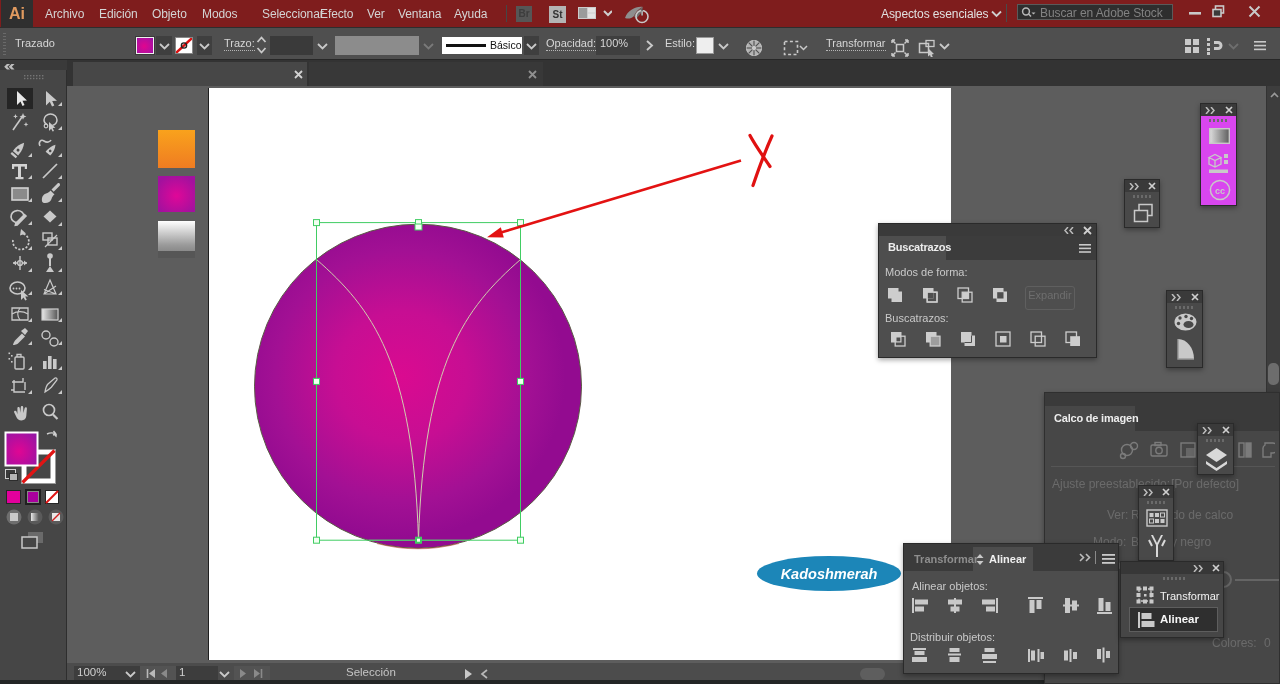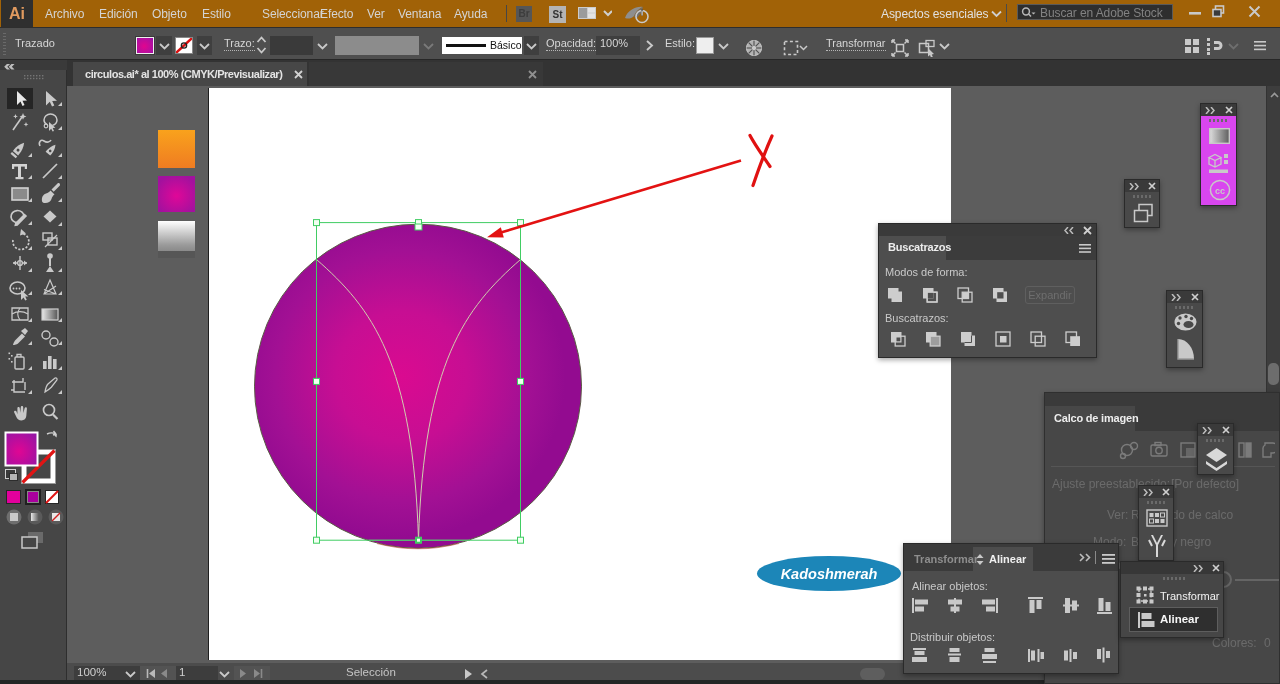--- a/index.html
+++ b/index.html
@@ -1,20 +1,20 @@
 <!DOCTYPE html>
 <html><head>
 <meta charset="utf-8">
 <style>
   * { margin:0; padding:0; box-sizing:border-box; }
   html,body { width:1280px; height:684px; overflow:hidden; }
   body { font-family:"Liberation Sans", sans-serif; background:#5d5d5d; position:relative; }
   .abs { position:absolute; }
   
-  #menubar { left:0; top:0; width:1280px; height:27px; background:#a16207; color:#d4d4d4; font-size:12px; letter-spacing:-0.1px; }
+  #menubar { left:0; top:0; width:1280px; height:27px; background:#7f1d1d; color:#d4d4d4; font-size:12px; letter-spacing:-0.1px; }
   #menubar .mi { position:absolute; top:7px; }
   #ailogo { position:absolute; left:1px; top:0; width:32px; height:27px; background:#2f2f2f; color:#e09a5f; font-weight:bold; font-size:16px; text-align:center; line-height:27px; }
   
   #controlbar { left:0; top:27px; width:1280px; height:33px; background:#4f4f4f; border-top:1px solid #2e2e2e; border-bottom:1px solid #272727; color:#d6d6d6; font-size:11px; }
   .chevbox { position:absolute; background:#3f3f3f; }
   .dotu { border-bottom:1px dotted #b5b5b5; padding-bottom:1px; }
   
   #tabbar { left:67px; top:60px; width:1213px; height:26px; background:#333333; }
   .dtab { position:absolute; top:2px; height:24px; font-size:11px; line-height:24px; font-weight:bold; letter-spacing:-0.45px; }
   
@@ -32,21 +32,21 @@
   #bottomstrip { left:0px; top:680px; width:1280px; height:4px; background:#232525; }
 </style>
 </head>
 <body>
 
 <div class="abs" id="menubar">
   <div id="ailogo">Ai</div>
   <span class="mi" style="left:45px;">Archivo</span>
   <span class="mi" style="left:99px;">Edición</span>
   <span class="mi" style="left:152px;">Objeto</span>
-  <span class="mi" style="left:202px;">Estilo</span>
+  <span class="mi" style="left:202px;">Modos</span>
   <span class="mi" style="left:262px;text-align:right;">Seleccionar</span>
   <span class="mi" style="left:320px;">Efecto</span>
   <span class="mi" style="left:367px;">Ver</span>
   <span class="mi" style="left:398px;">Ventana</span>
   <span class="mi" style="left:454px;">Ayuda</span>
   <div style="position:absolute;left:506px;top:5px;width:1px;height:17px;background:#464646;"></div>
   <div style="position:absolute;left:516px;top:6px;width:16px;height:16px;background:#565656;color:#3d3d3d;font-weight:bold;font-size:10px;text-align:center;line-height:16px;">Br</div>
   <div style="position:absolute;left:549px;top:6px;width:17px;height:17px;background:#b4b4b4;color:#333;font-weight:bold;font-size:10px;text-align:center;line-height:17px;">St</div>
   <svg style="position:absolute;left:578px;top:7px;" width="34" height="13" viewBox="0 0 34 13">
     <rect x="0" y="0" width="18" height="12" fill="#cccccc"></rect>
@@ -201,21 +201,20 @@
     </svg>
   <svg style="position:absolute;left:1254px;top:13px;" width="12" height="10" viewBox="0 0 12 10" fill="#c9c9c9">
     <rect x="0" y="0" width="12" height="1.6"></rect>
       <rect x="0" y="3.8" width="12" height="1.6"></rect>
       <rect x="0" y="7.6" width="12" height="1.6"></rect>
   </svg>
 </div>
 
 <div class="abs" id="tabbar">
   <div class="dtab" style="left:6px; width:234px; background:#474747; color:#e4e4e4;">
-    <span style="position:absolute;left:12px;white-space:nowrap;">circulos.ai* al 100% (CMYK/Previsualizar)</span>
     <svg style="position:absolute;left:221px;top:8px;" width="9" height="9" viewBox="0 0 9 9">
         <path d="M1 1 L8 8 M8 1 L1 8" stroke="#d2d2d2" stroke-width="1.8"></path>
       </svg>
   </div>
   <div class="dtab" style="left:242px; width:234px; background:#383838; color:#9a9a9a;">
     <svg style="position:absolute;left:219px;top:8px;" width="9" height="9" viewBox="0 0 9 9">
         <path d="M1 1 L8 8 M8 1 L1 8" stroke="#909090" stroke-width="1.8"></path>
       </svg>
   </div>
 </div>
@@ -511,21 +510,21 @@
     <g transform="translate(70,0)">
       <rect x="1" y="1" width="10.5" height="10.5" fill="none" stroke="#cdcdcd" stroke-width="1.3"></rect>
       <rect x="5.2" y="5.2" width="9.8" height="9.8" fill="none" stroke="#cdcdcd" stroke-width="1.3"></rect>
       <rect x="5.2" y="5.2" width="6.3" height="6.3" fill="#cdcdcd"></rect>
     </g>
     <g transform="translate(105,0)">
       <path d="M1 1 h10.5 v3.5 h3.5 v10.5 h-10.5 v-3.5 h-3.5 Z" fill="#cdcdcd"></path>
       <rect x="5.2" y="5.2" width="6.3" height="6.3" fill="#4e4e4e"></rect>
     </g>
   </svg>
-  <div style="position:absolute;left:146px;top:62px;width:50px;height:18px;border:1px solid #5f5f5f;border-radius:3px;color:#6e6e6e;font-size:11px;text-align:center;line-height:17px;">Expandir</div>
+  <div style="position:absolute;left:146px;top:62px;width:50px;height:24px;border:1px solid #5f5f5f;border-radius:3px;color:#6e6e6e;font-size:11px;text-align:center;line-height:17px;">Expandir</div>
   <span class="plabel" style="left:6px;top:88px;">Buscatrazos:</span>
 
   <svg style="position:absolute;left:11px;top:107px;" width="195" height="18" viewBox="0 0 195 18">
     <g>
       <rect x="1" y="1" width="10.5" height="10.5" fill="#cdcdcd"></rect>
       <rect x="5.2" y="5.2" width="9.8" height="9.8" fill="none" stroke="#cdcdcd" stroke-width="1.3"></rect>
       <rect x="6.5" y="6.5" width="3.8" height="3.8" fill="#4e4e4e"></rect>
     </g>
     <g transform="translate(35,0)">
       <rect x="1" y="1" width="10.5" height="10.5" fill="#cdcdcd"></rect>

